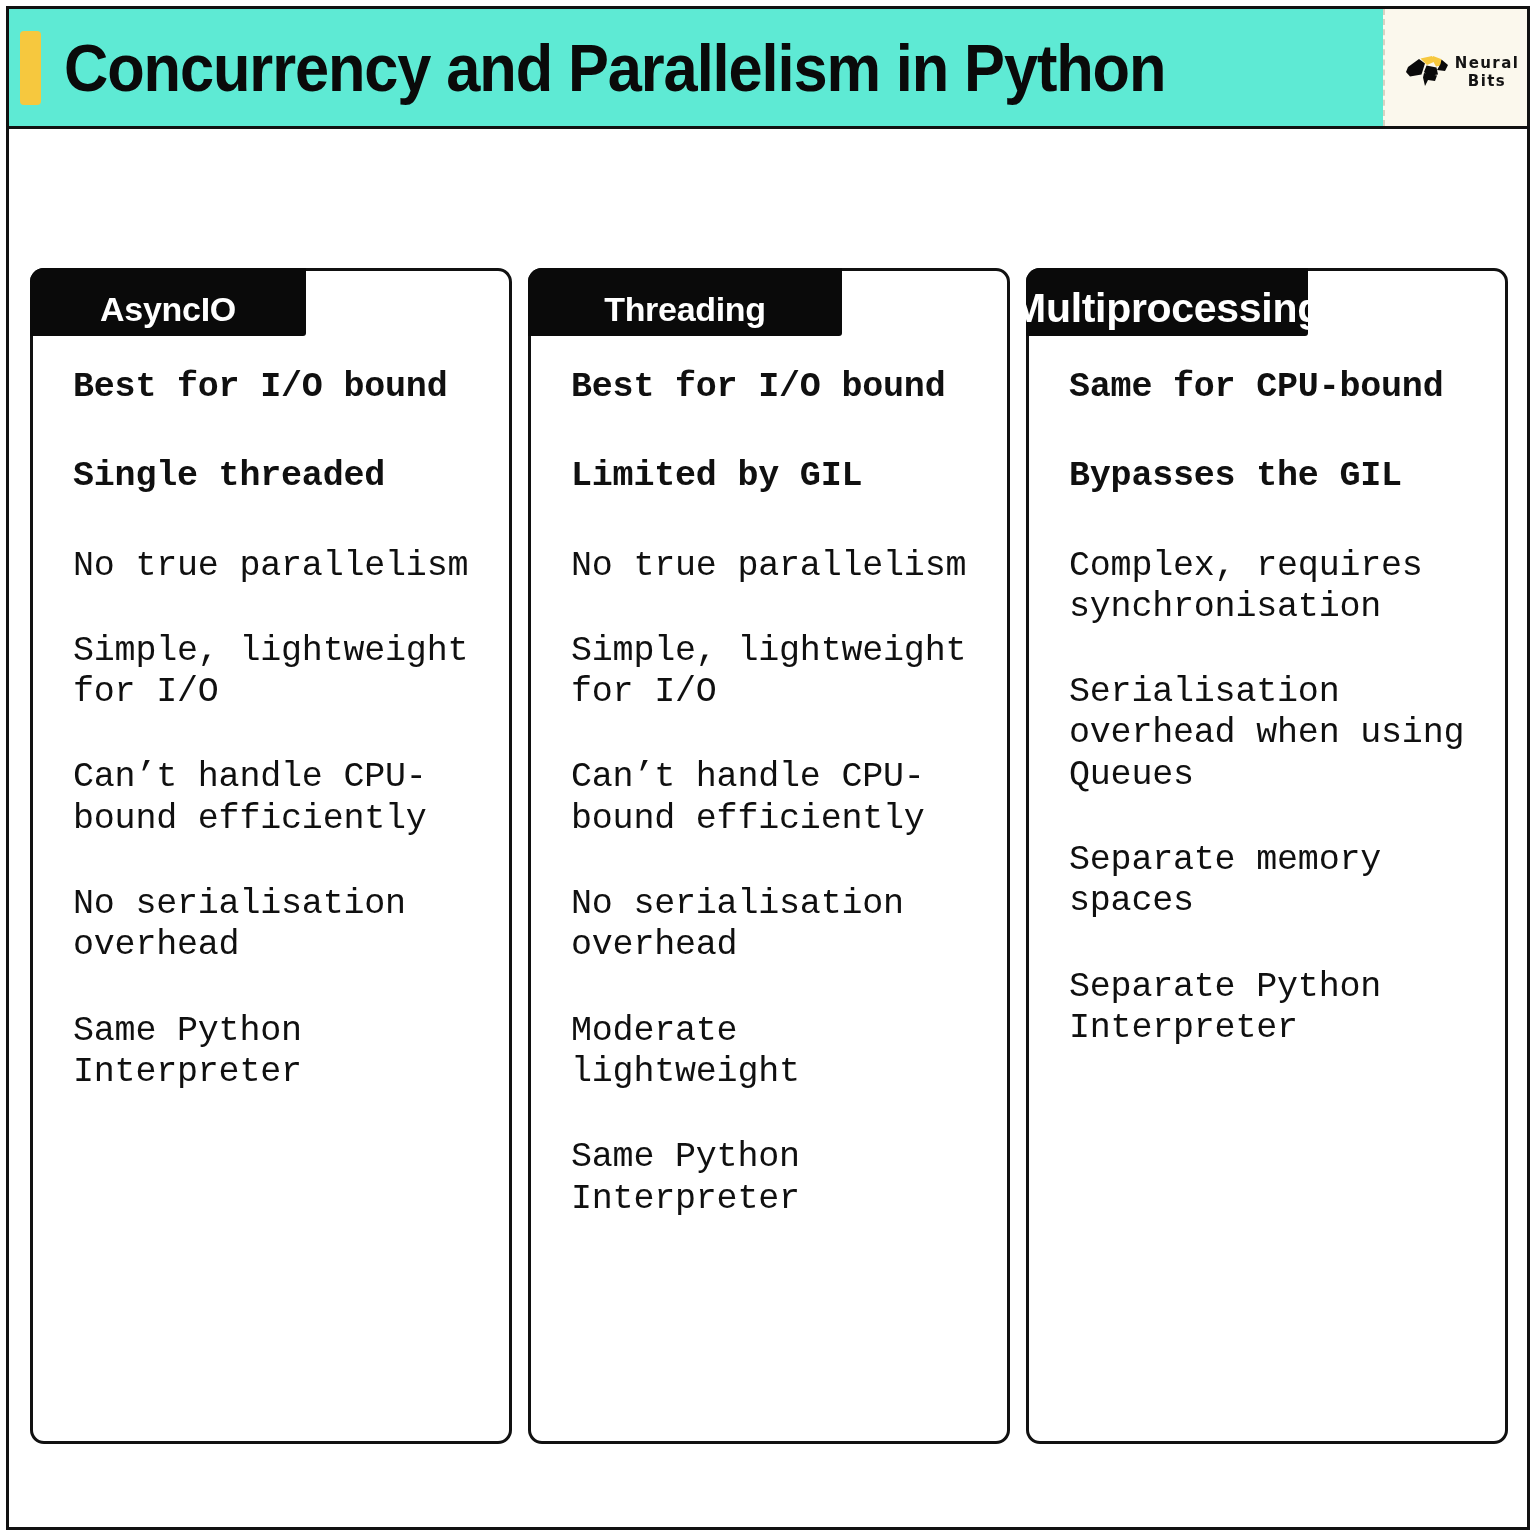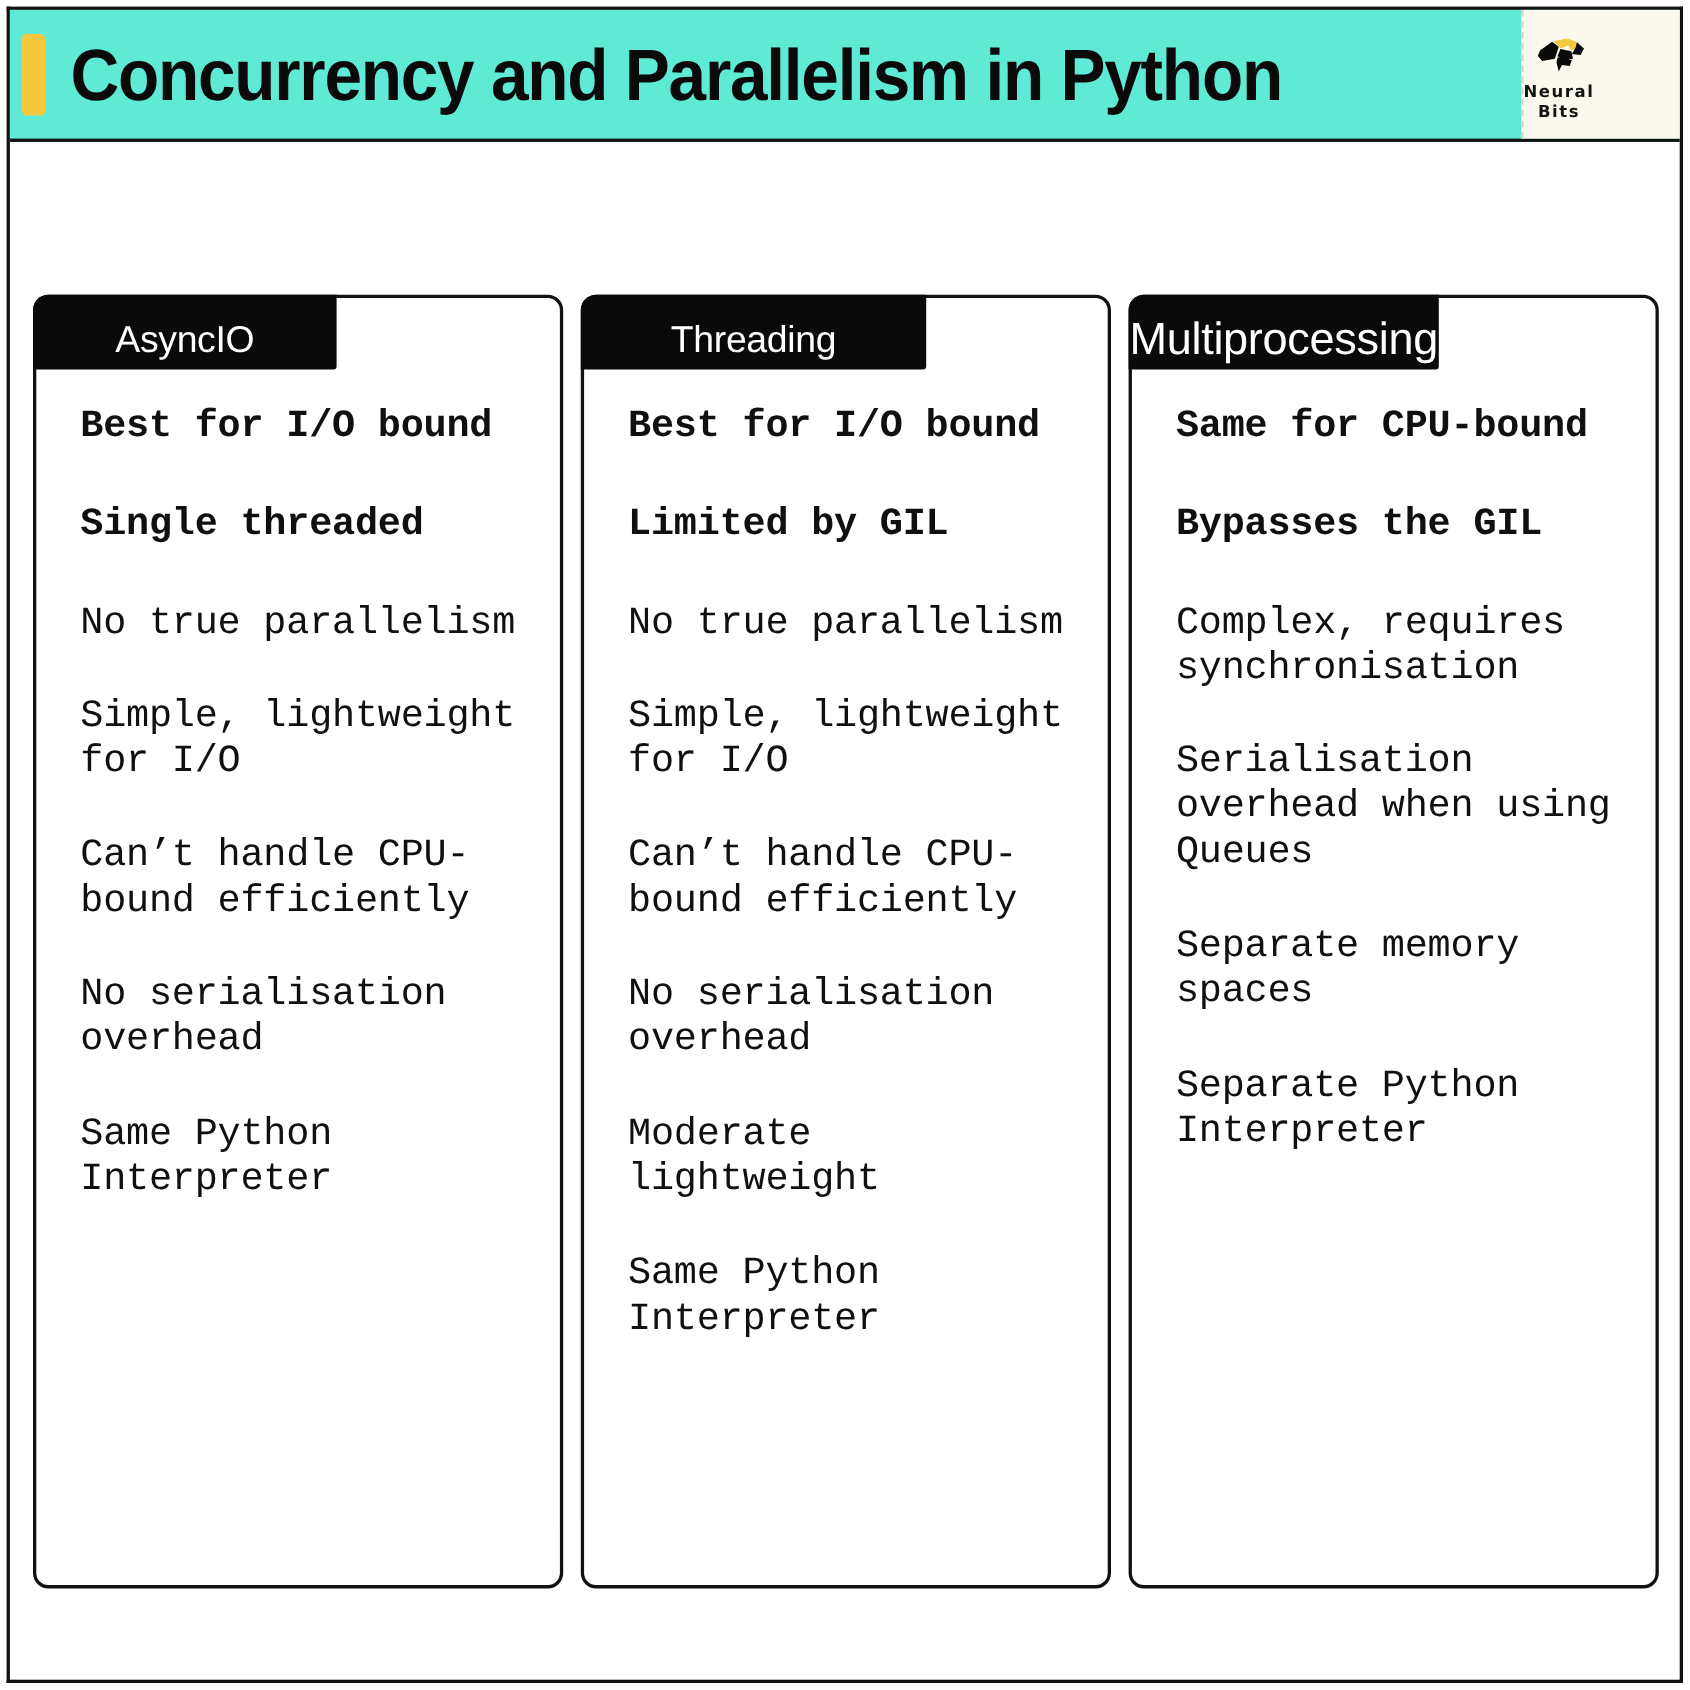--- a/index.html
+++ b/index.html
@@ -90,22 +90,22 @@
   }
 
   
   .logo-panel {
     flex: 0 0 auto;
     width: 144px;
     background: #FBF8ED;
     border-left: 2px dashed #d8d3c2;
     box-sizing: border-box;
     display: flex;
-    flex-direction: column;
-    align-items: flex-start;
+    flex-direction: row;
+    align-items: center;
     justify-content: center;
     padding-top: 4px;
   }
   .logo-mark {
     width: 62px;
     height: 40px;
     display: block;
   }
   .logo-text {
     margin-top: 5px;
@@ -147,21 +147,21 @@
     border-bottom-right-radius: 3px;
     display: flex;
     align-items: center;
     justify-content: center;
     box-sizing: border-box;
     padding: 0 14px;
   }
   .card-badge-label {
     color: #ffffff;
     font-size: 34px;
-    font-weight: normal;
+    font-weight: bold;
     letter-spacing: -0.3px;
     white-space: nowrap;
     line-height: 1;
     margin-top: 13px;
   }
   .card--asyncio .card-badge { width: 276px; }
   .card--threading .card-badge { width: 314px; }
   .card--multiprocessing .card-badge { width: 282px; }
 
   .card--multiprocessing .card-badge-label { font-size: 41px; }

